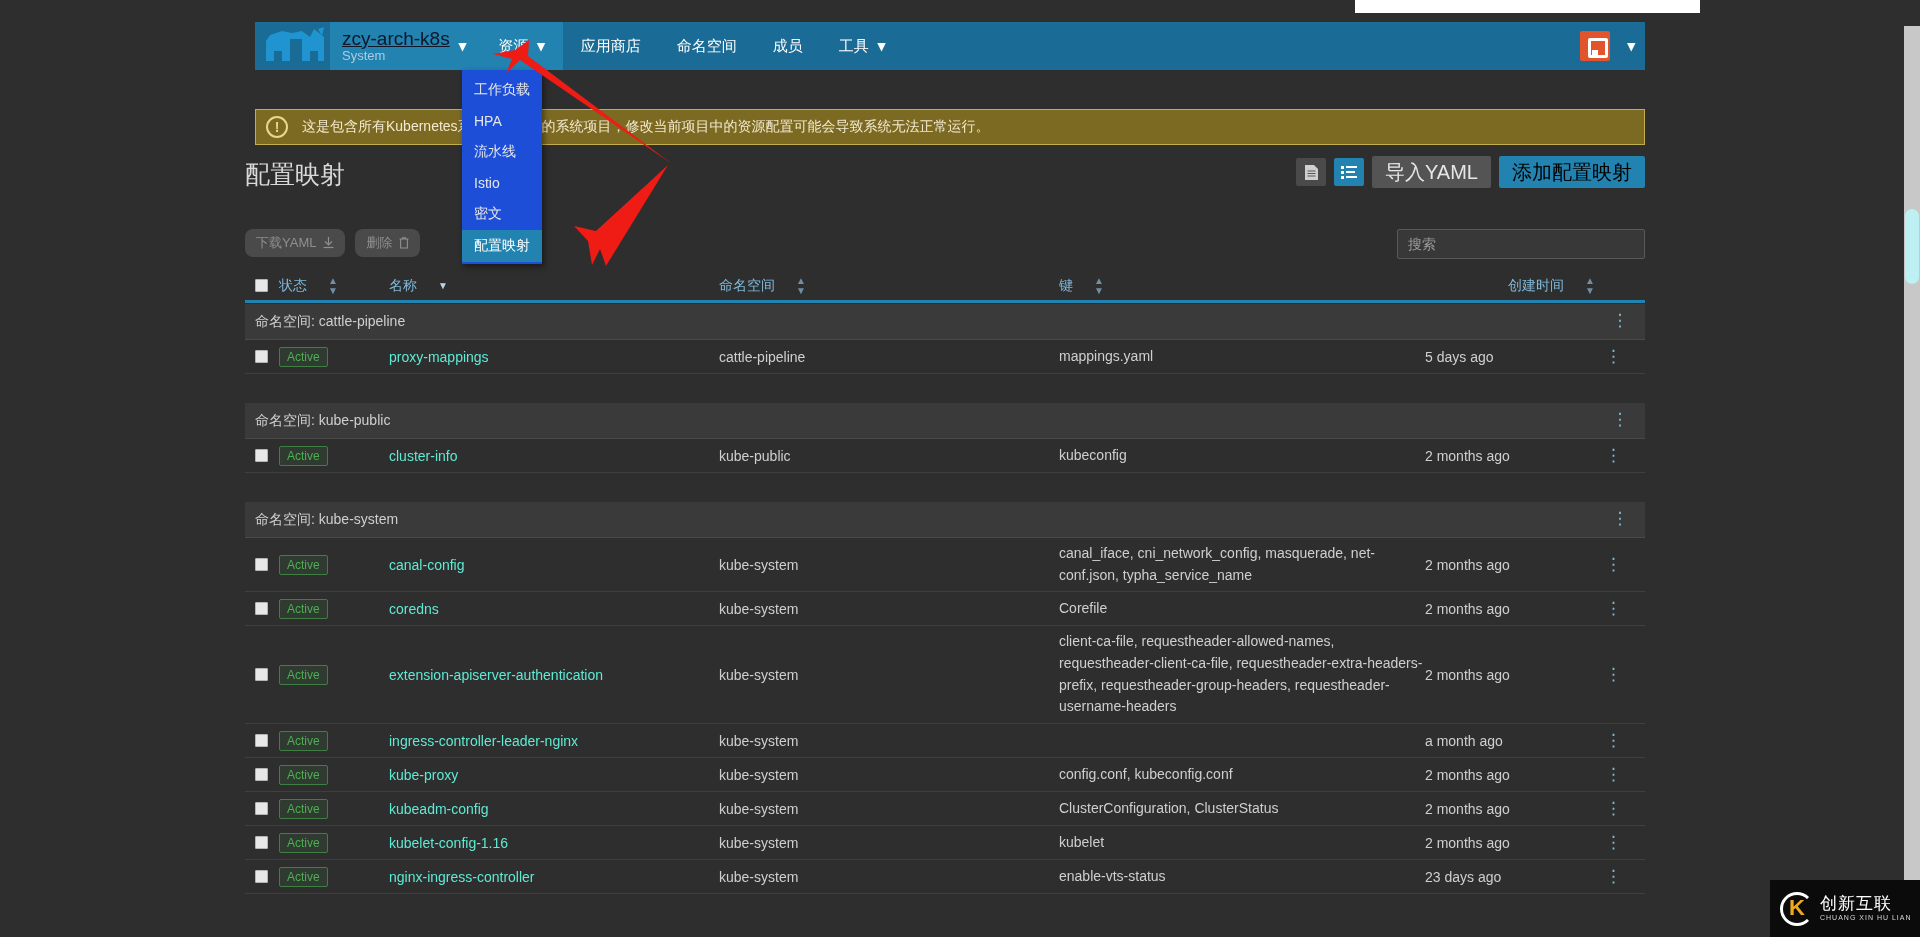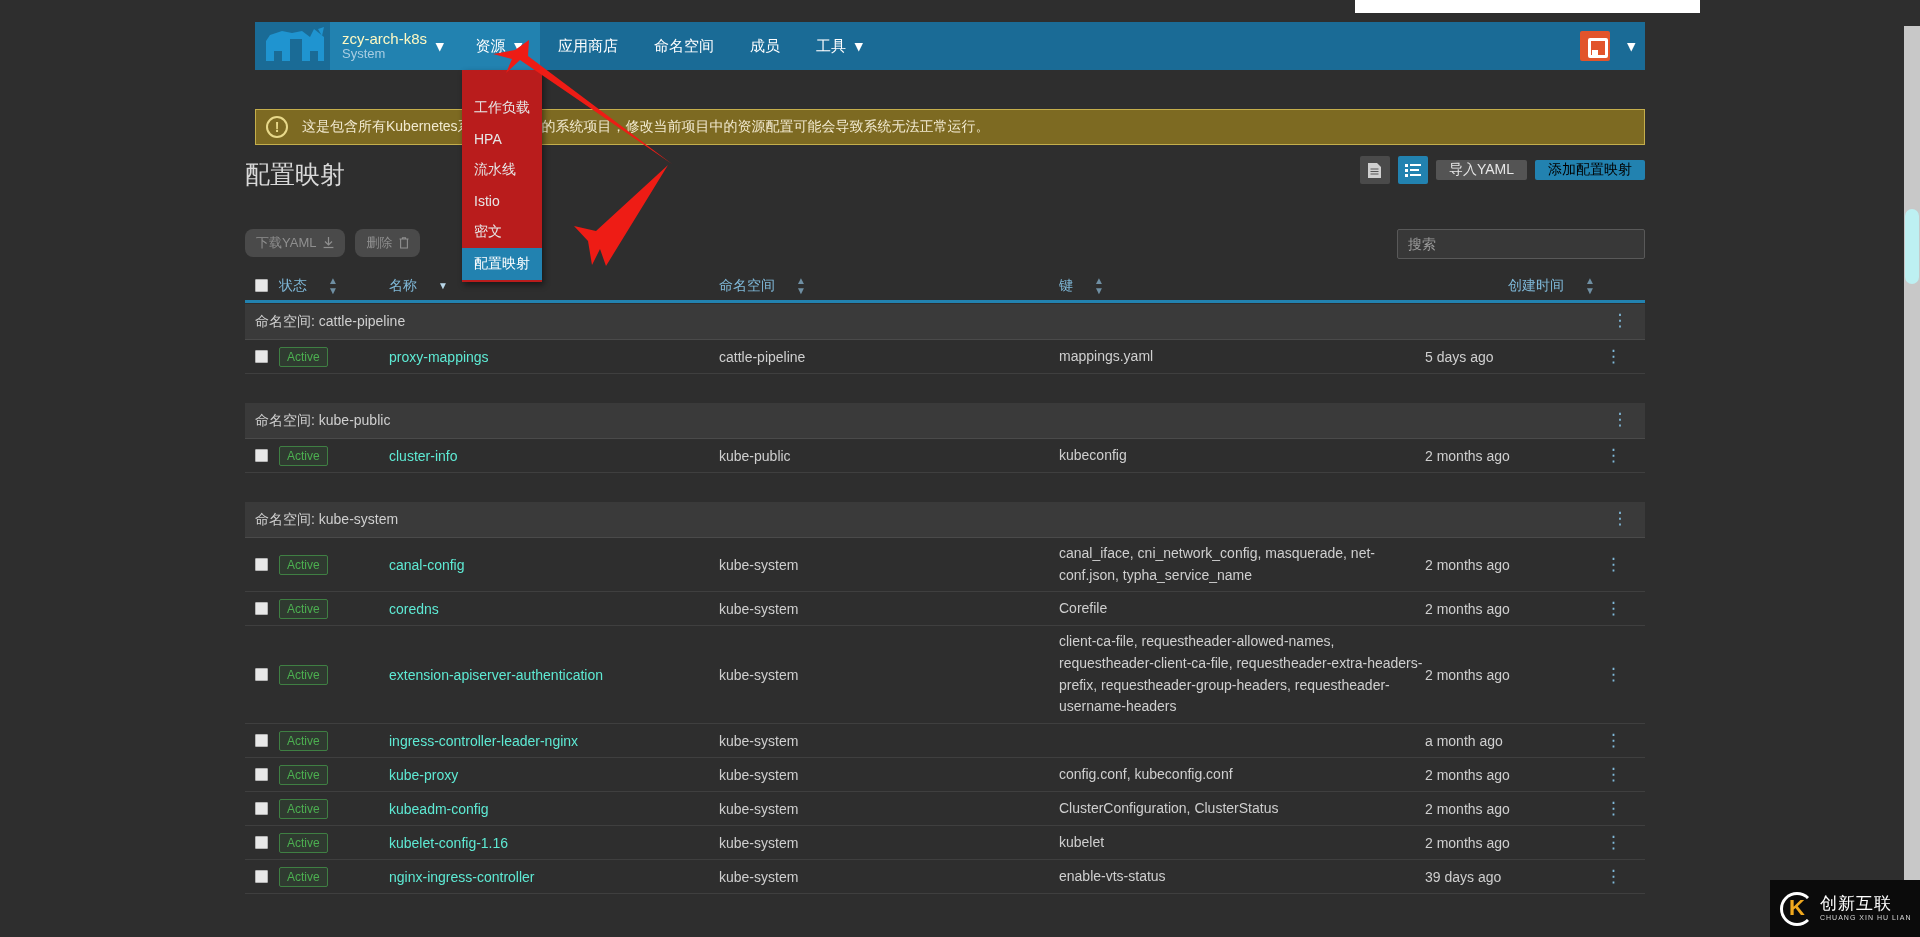--- a/index.html
+++ b/index.html
@@ -38,21 +38,21 @@
     display: flex; align-items: center; gap: 0px;
     height: 100%;
   }
   .cluster-box {
     display: flex; align-items: center;
     padding: 0 14px 0 12px; height: 100%;
     background: #2282b0;
     cursor: pointer;
   }
   .cluster-text { display: flex; flex-direction: column; line-height: 1.15; }
-  .cluster-name { color: #fef9c3; font-size: 15px; }
+  .cluster-name { color: #0f172a; font-size: 19px; text-decoration: underline; }
   .cluster-sub { color: #a8cde2; font-size: 13px; }
   .chev {
     display: inline-block; margin-left: 9px;
     color: #ffffff; font-size: 15px; font-weight: bold;
   }
   .nav-items { display: flex; align-items: center; height: 100%; }
   .nav-item {
     color: #ffffff; font-size: 15px;
     padding: 0 18px; height: 100%;
     display: flex; align-items: center; cursor: pointer;
@@ -72,22 +72,22 @@
     width: 14px; height: 14px; border: 3px solid #ffffff; border-radius: 2px;
   }
   .avatar::after {
     content: ""; position: absolute; left: 12px; top: 19px;
     width: 6px; height: 8px; background: #ffffff;
   }
 
   
   .dropdown {
     position: absolute; top: 57px; left: 462px; width: 80px;
-    background: #b91c1c; z-index: 40;
-    padding: 22px 0 2px 0;
+    background: #1d4ed8; z-index: 40;
+    padding: 4px 0 2px 0;
     box-shadow: 2px 3px 6px rgba(0,0,0,.45);
   }
   .dd-item {
     color: #e6e6e6; font-size: 14px;
     padding: 7px 0 7px 12px; cursor: pointer; white-space: nowrap;
   }
   .dd-item.sel { background: #2282b0; color: #ffffff; }
 
   
   .banner {
@@ -115,23 +115,23 @@
     position: absolute; right: 0; top: 0;
     display: flex; align-items: center; gap: 8px;
   }
   .icon-btn {
     width: 30px; height: 28px; background: #4a4a4a;
     display: flex; align-items: center; justify-content: center;
     cursor: pointer; border-radius: 2px;
   }
   .icon-btn.on { background: #2282b0; }
   .btn {
-    height: 20px; padding: 0 13px; border-radius: 2px;
+    height: 32px; padding: 0 13px; border-radius: 2px;
     display: flex; align-items: center; justify-content: center;
-    font-size: 14px; cursor: pointer; white-space: nowrap;
+    font-size: 20px; cursor: pointer; white-space: nowrap;
   }
   .btn-grey { background: #545454; color: #e6e6e6; }
   .btn-blue { background: #2282b0; color: #000000; }
 
   
   .toolbar {
     position: absolute; top: 216px; left: 245px; width: 1400px; height: 32px;
   }
   .tool-left { display: flex; gap: 10px; }
   .btn-tool {
@@ -492,21 +492,21 @@
           <div class="cell col-menu"><span class="kdots">⋮</span></div>
         </div>
         <div class="row">
           <div class="cell col-chk">
             <div class="chk"></div>
           </div>
           <div class="cell col-state"><span class="badge">Active</span></div>
           <div class="cell col-name"><span class="lnk">nginx-ingress-controller</span></div>
           <div class="cell col-ns">kube-system</div>
           <div class="cell col-keys keys">enable-vts-status</div>
-          <div class="cell col-time">39 days ago</div>
+          <div class="cell col-time">23 days ago</div>
           <div class="cell col-menu"><span class="kdots">⋮</span></div>
         </div>
       </div>
   </div>
 
   <svg class="arrows">
     <g fill="#ee1c15">
       <path d="M672 151 L520 47 L506 60 L512 46 L493 41 L515 37 L529 27 L528 43 Z"></path>
       <path d="M668 152 L606 253 L600 236 L592 252 L588 228 L574 213 L596 218 Z"></path>
     </g>

